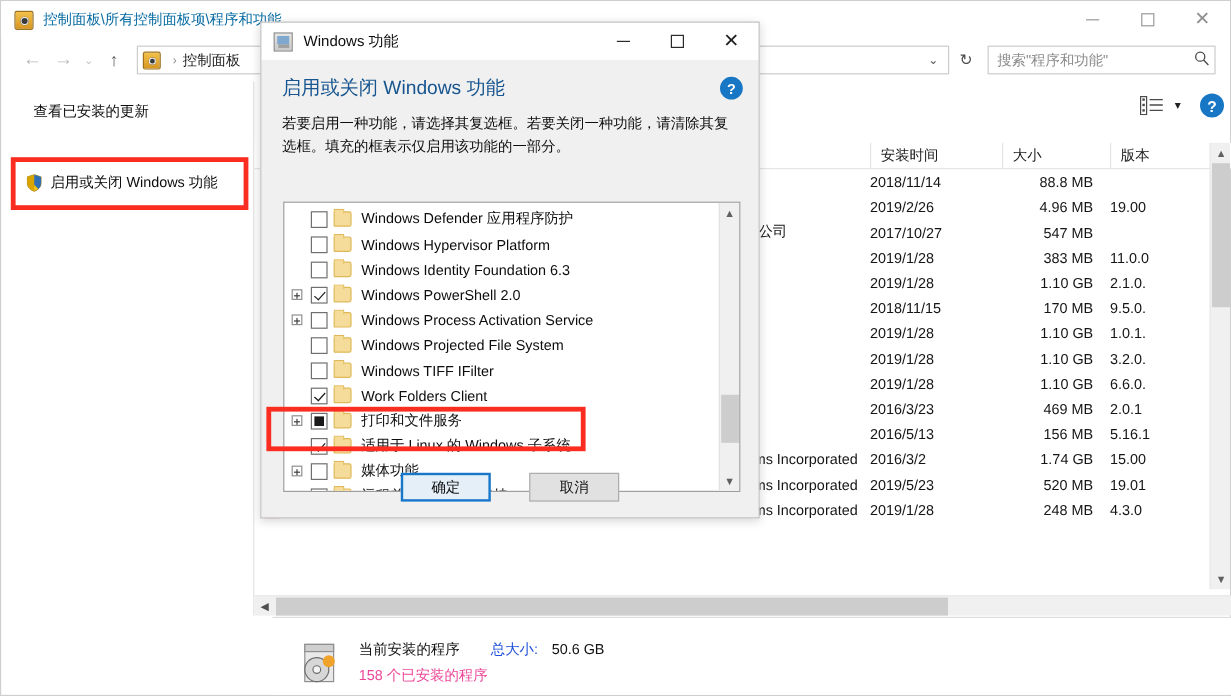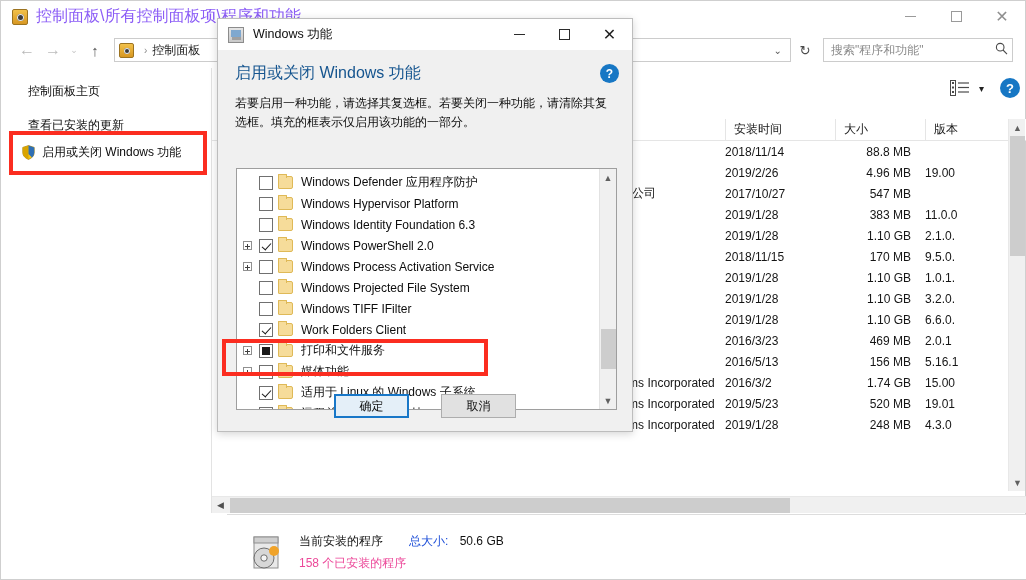--- a/index.html
+++ b/index.html
@@ -49,22 +49,22 @@
   .cp-title-icon::after {
     content: "";
     position: absolute;
     left: 4px; top: 4px;
     width: 7px; height: 7px;
     border-radius: 50%;
     background: #3b3b3b;
     box-shadow: inset 0 0 0 1px #e8e8e8;
   }
   .cp-title-text {
-    font-size: 16px;
-    color: #8b5cf6;
+    font-size: 12px;
+    color: #0369a1;
     white-space: nowrap;
   }
   .cp-wincontrols {
     position: absolute;
     right: 0; top: 0;
     height: 31px;
     display: flex;
   }
   .cp-wc {
     width: 46px; height: 31px;
@@ -615,21 +615,20 @@
         <span class="search-icon">
           <svg width="13" height="13" viewBox="0 0 13 13">
             <circle cx="5.2" cy="5.2" r="3.8" fill="none" stroke="#4a4a4a" stroke-width="1.1"></circle>
             <line x1="8" y1="8" x2="12" y2="12.2" stroke="#4a4a4a" stroke-width="1.1"></line>
           </svg>
         </span>
       </div>
     </div>
 
     <div class="cp-leftpane">
-      <div class="nav-link first">控制面板主页</div>
       <div class="nav-link">查看已安装的更新</div>
       <div class="nav-link-feature">
         <span class="shield-icon">
           <svg width="13" height="15" viewBox="0 0 13 15">
             <path d="M6.5 0.6 L12.2 2.4 L12.2 7.6 C12.2 11 9.6 13.4 6.5 14.4 C3.4 13.4 0.8 11 0.8 7.6 L0.8 2.4 Z" fill="#f5c518" stroke="#9c7b10" stroke-width="0.7"></path>
             <path d="M6.5 0.6 L6.5 14.4 C3.4 13.4 0.8 11 0.8 7.6 L0.8 2.4 Z" fill="#d9a400"></path>
             <path d="M6.5 0.6 L12.2 2.4 L12.2 7.6 C12.2 9.6 11.3 11.3 10 12.5 L6.5 9 Z" fill="#2f6fb5"></path>
           </svg>
         </span>
         <span>启用或关闭 Windows 功能</span>
@@ -900,39 +899,39 @@
           <div class="feat-row">
             <span class="expander">
                 <span class="exp-box"></span>
               </span>
             <span class="chk partial"></span>
             <span class="folder-ico"></span>
             <span>打印和文件服务</span>
           </div>
 
           <div class="feat-row">
+            <span class="expander"></span>
+            <span class="chk checked"></span>
+            <span class="folder-ico"></span>
+            <span>适用于 Linux 的 Windows 子系统</span>
+          </div>
+
+          <div class="feat-row">
             <span class="expander">
                 <span class="exp-box"></span>
               </span>
             <span class="chk"></span>
             <span class="folder-ico"></span>
             <span>媒体功能</span>
           </div>
 
           <div class="feat-row">
             <span class="expander"></span>
             <span class="chk checked"></span>
             <span class="folder-ico"></span>
-            <span>适用于 Linux 的 Windows 子系统</span>
-          </div>
-
-          <div class="feat-row">
-            <span class="expander"></span>
-            <span class="chk checked"></span>
-            <span class="folder-ico"></span>
             <span>远程差分压缩 API 支持</span>
           </div>
 
         </div>
 
         <div class="feat-vsb">
           <div class="arr">▲</div>
           <div class="thumb"></div>
           <div class="arr bot">▼</div>
         </div>

